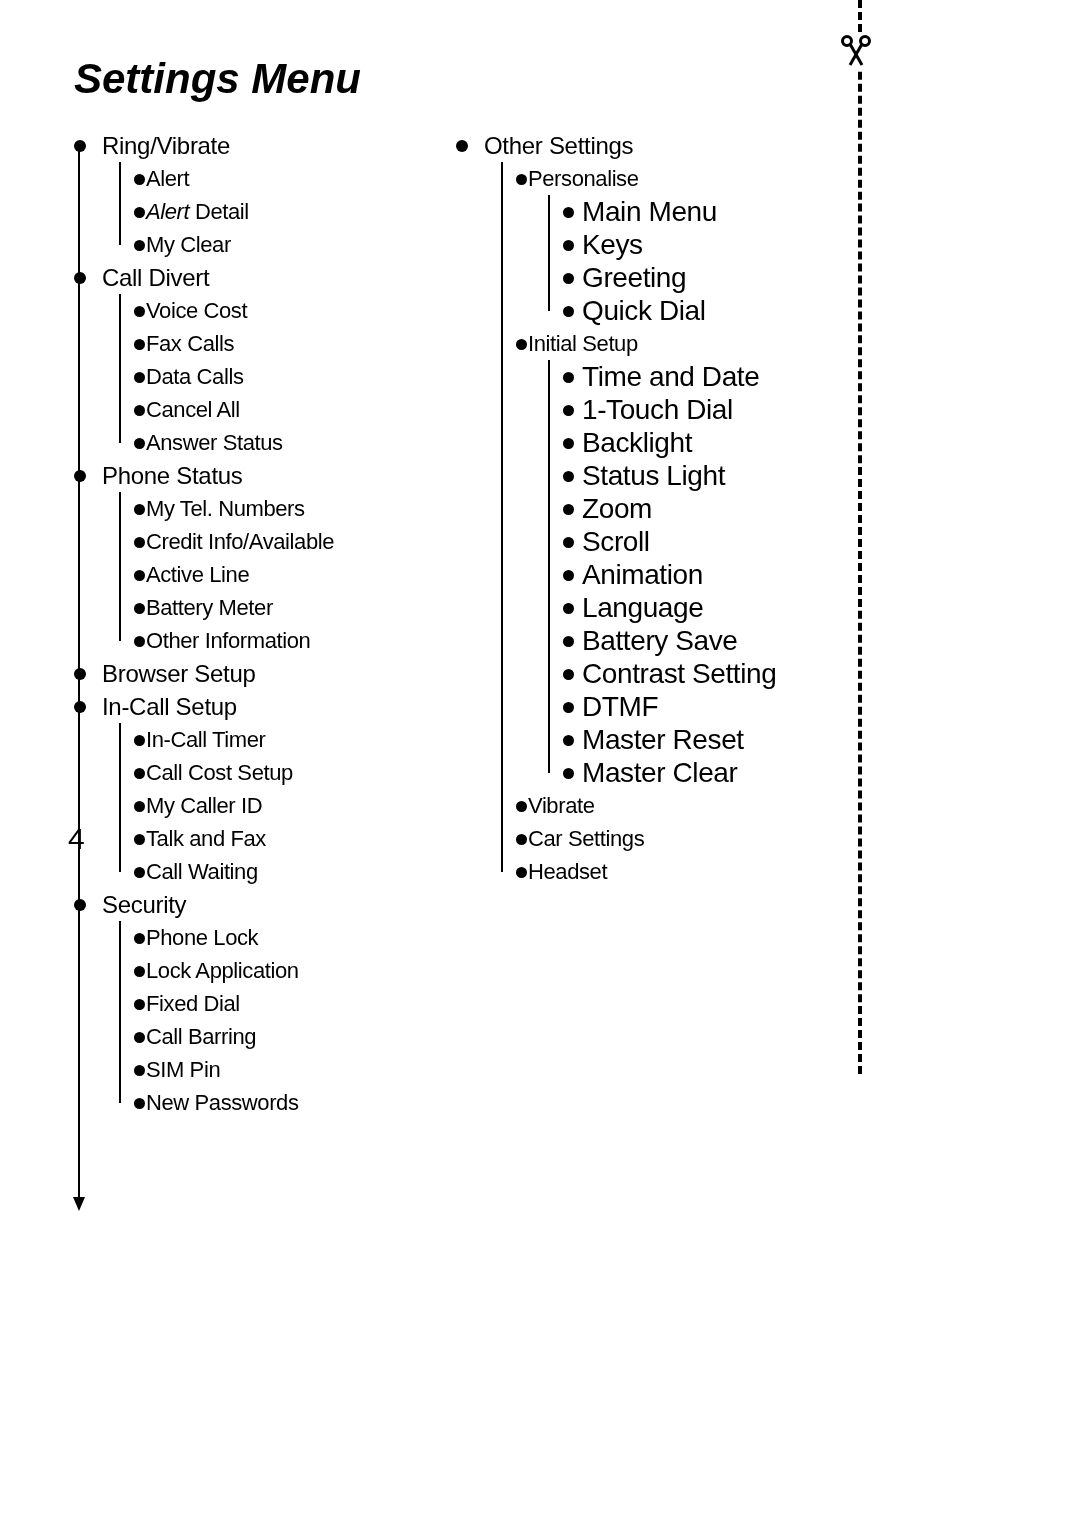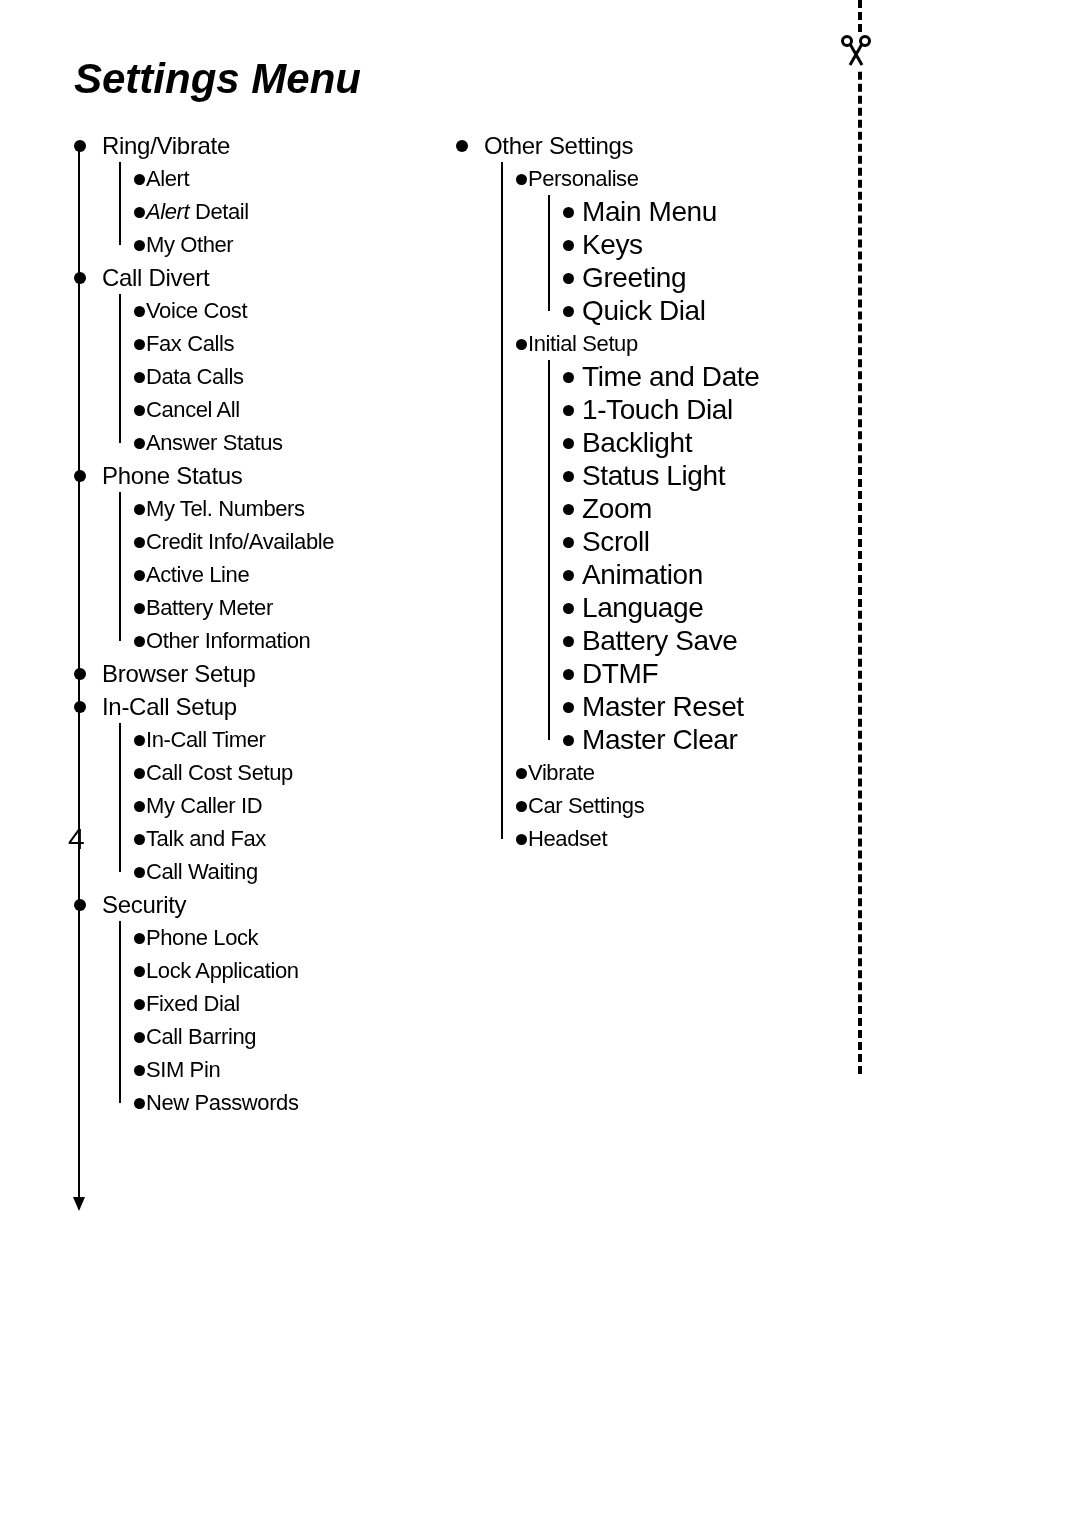--- a/index.html
+++ b/index.html
@@ -187,21 +187,21 @@
       <div class="l1">
         <div class="l1-label">Ring/Vibrate</div>
         <div class="subwrap">
           <div class="sub">
               <div class="sub-label">Alert</div>
             </div>
           <div class="sub">
               <div class="sub-label"><span class="italic">Alert</span><span> Detail</span></div>
             </div>
           <div class="sub">
-              <div class="sub-label">My Other</div>
+              <div class="sub-label">My Clear</div>
             </div>
         </div>
       </div>
 
       <div class="l1">
         <div class="l1-label">Call Divert</div>
         <div class="subwrap">
           <div class="sub">
               <div class="sub-label">Voice Cost</div>
             </div>
@@ -338,20 +338,23 @@
                   <div class="sub2-label">Scroll</div>
                 </div>
               <div class="sub2">
                   <div class="sub2-label">Animation</div>
                 </div>
               <div class="sub2">
                   <div class="sub2-label">Language</div>
                 </div>
               <div class="sub2">
                   <div class="sub2-label">Battery Save</div>
+                </div>
+              <div class="sub2">
+                  <div class="sub2-label">Contrast Setting</div>
                 </div>
               <div class="sub2">
                   <div class="sub2-label">DTMF</div>
                 </div>
               <div class="sub2">
                   <div class="sub2-label">Master Reset</div>
                 </div>
               <div class="sub2">
                   <div class="sub2-label">Master Clear</div>
                 </div>

